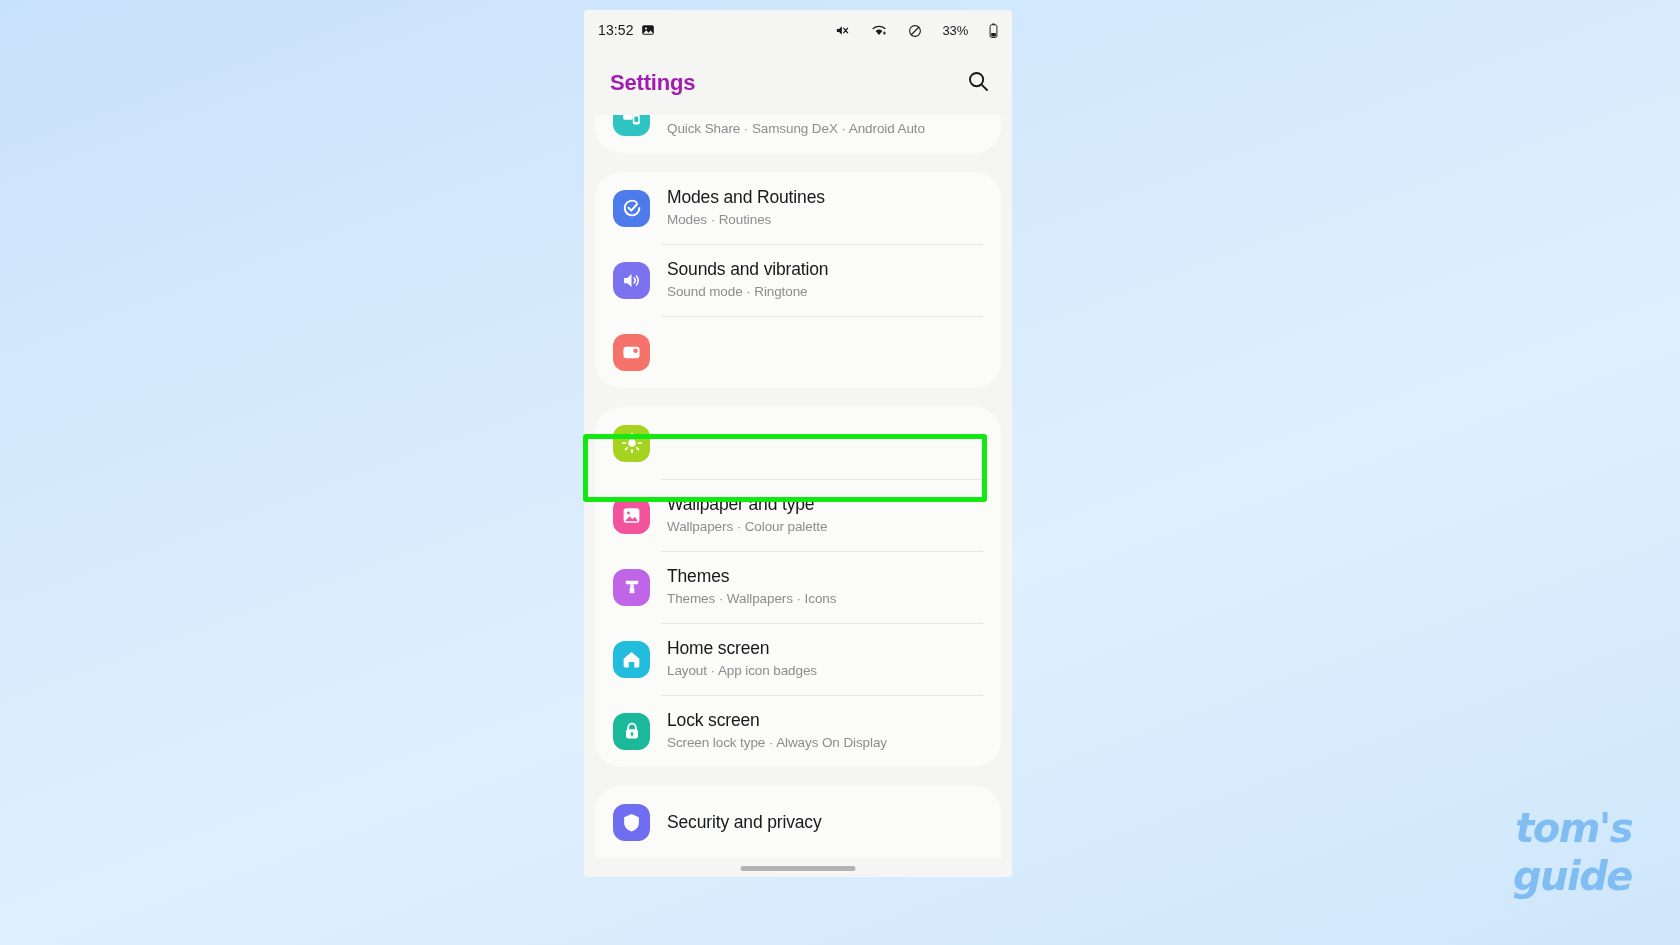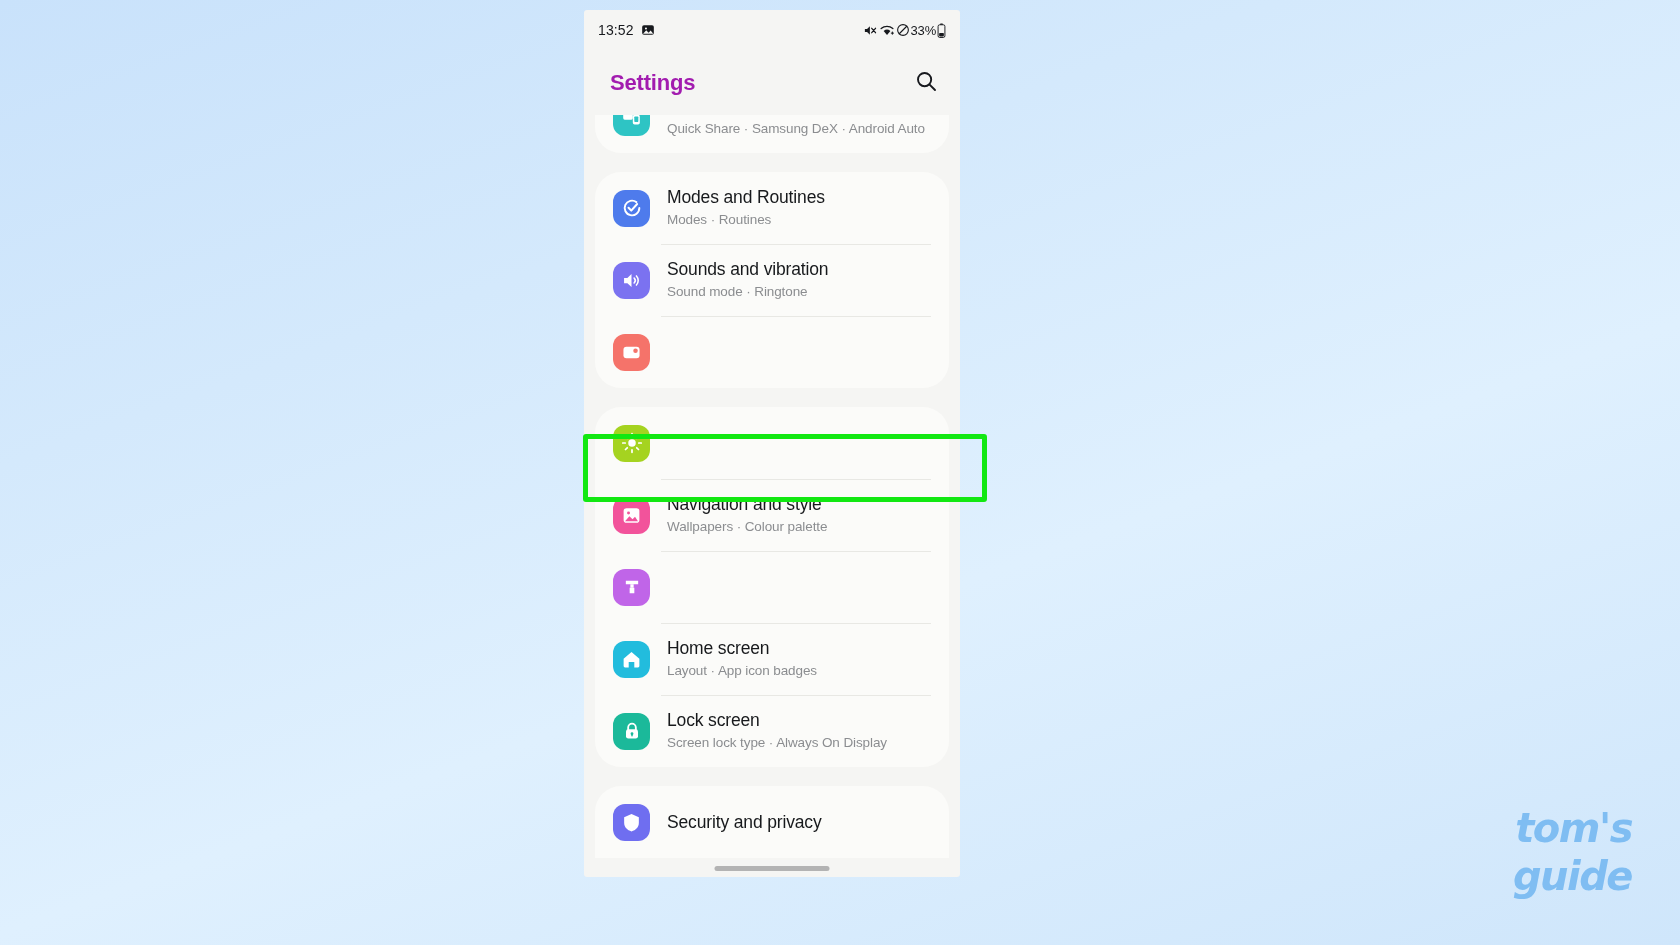--- a/index.html
+++ b/index.html
@@ -8,37 +8,37 @@
     font-family:"Liberation Sans", sans-serif;
   }
   body {
     background:linear-gradient(160deg,#c9e2fb 0%,#d4e9fc 30%,#dff0fe 60%,#cfe6fb 100%);
     position:relative;
   }
 
   
   #phone {
     position:absolute; left:584px; top:10px;
-    width:376px; height:867px;
+    width:428px; height:867px;
     background:#f5f5f3;
     border-radius:3px;
     overflow:hidden;
     display:flex; flex-direction:column;
   }
 
   
   .statusbar {
     height:40px; flex:0 0 40px;
     display:flex; align-items:center;
     padding:0 14px 0 14px;
     font-size:13.5px; color:#15181c;
   }
   .sb-left { display:flex; align-items:center; gap:7px; }
   .sb-time { font-size:14px; letter-spacing:.1px; color:#17191d; }
-  .sb-right { margin-left:auto; display:flex; align-items:flex-start; gap:1px; }
+  .sb-right { margin-left:auto; display:flex; align-items:flex-end; gap:21px; }
   .sb-pct { font-size:13px; color:#17191d; letter-spacing:-.2px; }
   .ico { display:block; }
 
   
   .appbar {
     flex:0 0 65px;
     display:flex; align-items:center;
     padding:0 22px 0 26px;
   }
   .appbar h1 {
@@ -243,31 +243,35 @@
         </div>
         <div class="row">
           <div class="row-icon" style="background: rgb(242, 83, 155);">
             <svg width="21" height="21" viewBox="0 0 24 24">
               <rect x="3" y="3.6" width="18" height="16.8" rx="3.2" fill="#ffffff"></rect>
               <circle cx="8.6" cy="9.2" r="1.7" fill="#f2539b"></circle>
               <path d="M4.6 18.6 L9.6 12.8 L13.2 16.4 L16 13.4 L19.4 18.6 Z" fill="#f2539b"></path>
             </svg>
           </div>
           <div class="row-text">
-            <div class="row-title">Navigation and style</div>
+            <div class="row-title">Wallpaper and type</div>
             <div class="row-sub">Wallpapers · Colour palette</div>
           </div>
         </div>
         <div class="row">
           <div class="row-icon" style="background: rgb(192, 101, 232);">
             <svg width="20" height="20" viewBox="0 0 24 24">
               <path d="M4.6 4.4h14.8v4.2H4.6z" fill="#ffffff"></path>
               <path d="M10 8.6h4v4.2h-4z" fill="#ffffff"></path>
               <path d="M9.2 12.8h5.6v6.6H9.2z" fill="#ffffff"></path>
             </svg>
+          </div>
+          <div class="row-text">
+            <div class="row-title">Themes</div>
+            <div class="row-sub">Themes · Wallpapers · Icons</div>
           </div>
         </div>
         <div class="row">
           <div class="row-icon" style="background: rgb(34, 188, 221);">
             <svg width="21" height="21" viewBox="0 0 24 24">
               <path d="M12 3.4 L21 11.2 v8.2a1.6 1.6 0 0 1-1.6 1.6h-4.2v-6.2h-6.4V21H4.6A1.6 1.6 0 0 1 3 19.4v-8.2z" fill="#ffffff"></path>
             </svg>
           </div>
           <div class="row-text">
             <div class="row-title">Home screen</div>

